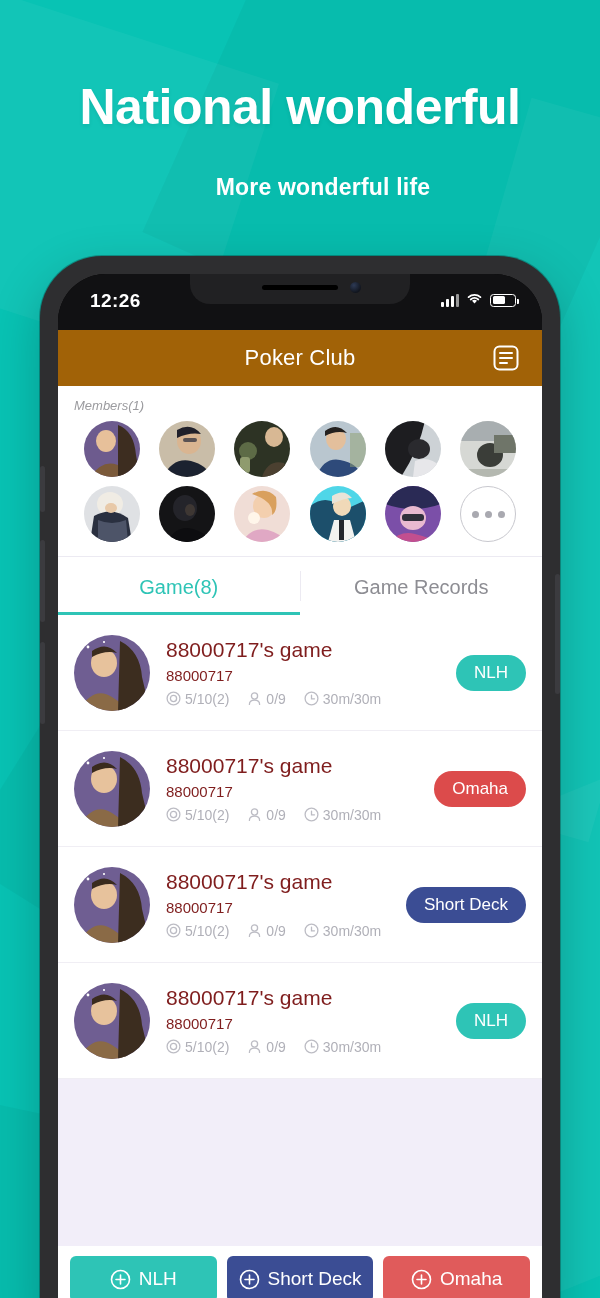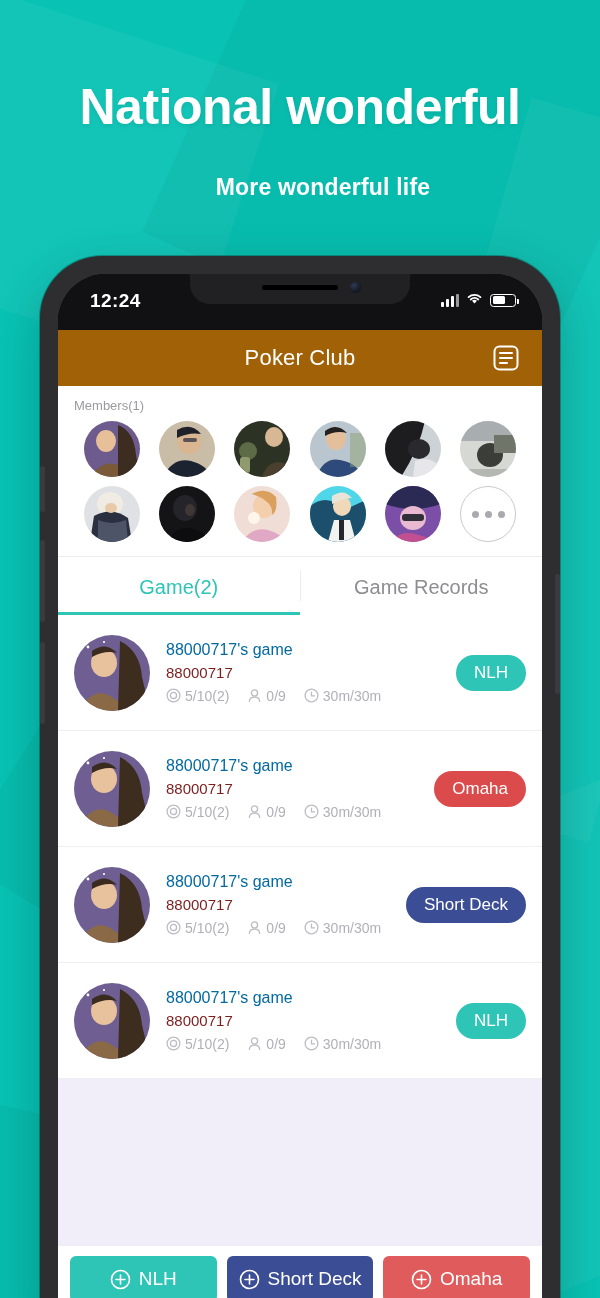--- a/index.html
+++ b/index.html
@@ -136,20 +136,21 @@
     position: absolute; right: 22px; top: 50%; transform: translateY(-50%);
     width: 28px; height: 28px;
   }
 
   
   .content { flex: 1 1 auto; background: #f2eef9; display:flex; flex-direction: column; overflow:hidden; }
 
   .members {
     background: #fff;
     padding: 12px 16px 14px 16px;
+    font-style: italic;
   }
   .members-label { font-size: 13px; color: #9b9b9f; margin-bottom: 8px; }
   .avatar-grid { display: grid; grid-template-columns: repeat(6, 1fr); row-gap: 9px; justify-items: center; }
   .av { width: 56px; height: 56px; border-radius: 50%; overflow: hidden; position: relative; }
   .av svg { display:block; width:100%; height:100%; }
   .more-circle {
     width: 56px; height: 56px; border-radius: 50%;
     border: 1.4px solid #c8c8ce; display:flex; align-items:center; justify-content:center; gap:6px;
     background: #fff;
   }
@@ -169,21 +170,21 @@
 
   
   .game-list { background:#fff; }
   .game-row {
     display:flex; align-items:center; padding: 13px 16px 13px 16px;
     border-bottom: 1px solid #f0eef4; position: relative; min-height: 116px;
   }
   .row-av { width: 76px; height: 76px; border-radius:50%; overflow:hidden; flex:0 0 76px; }
   .row-av svg { display:block; width:100%; height:100%; }
   .row-mid { flex: 1 1 auto; padding-left: 16px; }
-  .row-title { font-size: 16px; color: #0369a1; margin-bottom: 5px; }
+  .row-title { font-size: 21px; color: #7f1d1d; margin-bottom: 5px; }
   .row-sub { font-size: 15px; color: #7f1d1d; margin-bottom: 7px; }
   .row-meta { display:flex; align-items:center; gap: 18px; font-size: 14px; color:#b0b0b8; }
   .meta { display:flex; align-items:flex-start; gap:4px; }
   .meta svg { display:block; }
   .badge {
     flex: 0 0 auto; color:#fff; font-size: 17px;
     padding: 8px 18px; border-radius: 22px; white-space: nowrap;
   }
   .filler { flex: 1 1 auto; background:#f2eef9; }
 
@@ -220,21 +221,21 @@
   <div class="btn-side btn-right-1"></div>
 
   <div class="phone-inner">
     <div class="screen">
 
       <div class="statusbar">
         <div class="notch">
           <div class="speaker"></div>
           <div class="camera"></div>
         </div>
-        <div class="clock">12:24</div>
+        <div class="clock">12:26</div>
         <div class="status-icons">
           <span class="sig">
               <i></i>
               <i></i>
               <i></i>
               <i></i>
             </span>
           <span>
             <svg width="17" height="13" viewBox="0 0 17 13">
               <path d="M8.5 11.6 L11 8.7 A3.9 3.9 0 0 0 6 8.7 Z" fill="#fff"></path>
@@ -367,21 +368,21 @@
 
             <div class="more-circle">
               <span></span>
               <span></span>
               <span></span>
             </div>
           </div>
         </div>
 
         <div class="tabs">
-          <div class="tab active">Game(2)</div>
+          <div class="tab active">Game(8)</div>
           <div class="tab-sep"></div>
           <div class="tab">Game Records</div>
         </div>
 
         <div class="game-list">
 
           <div class="game-row">
             <div class="row-av">
               <svg viewBox="0 0 76 76">
                   <rect width="76" height="76" fill="#6f5e92"></rect>

